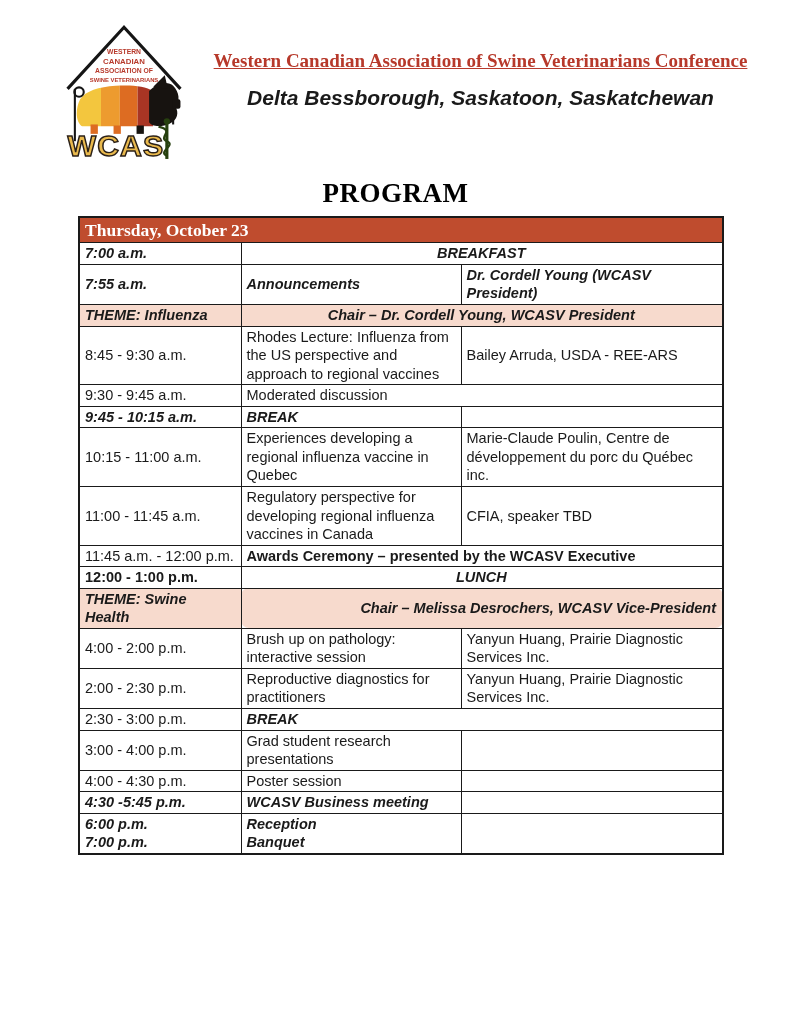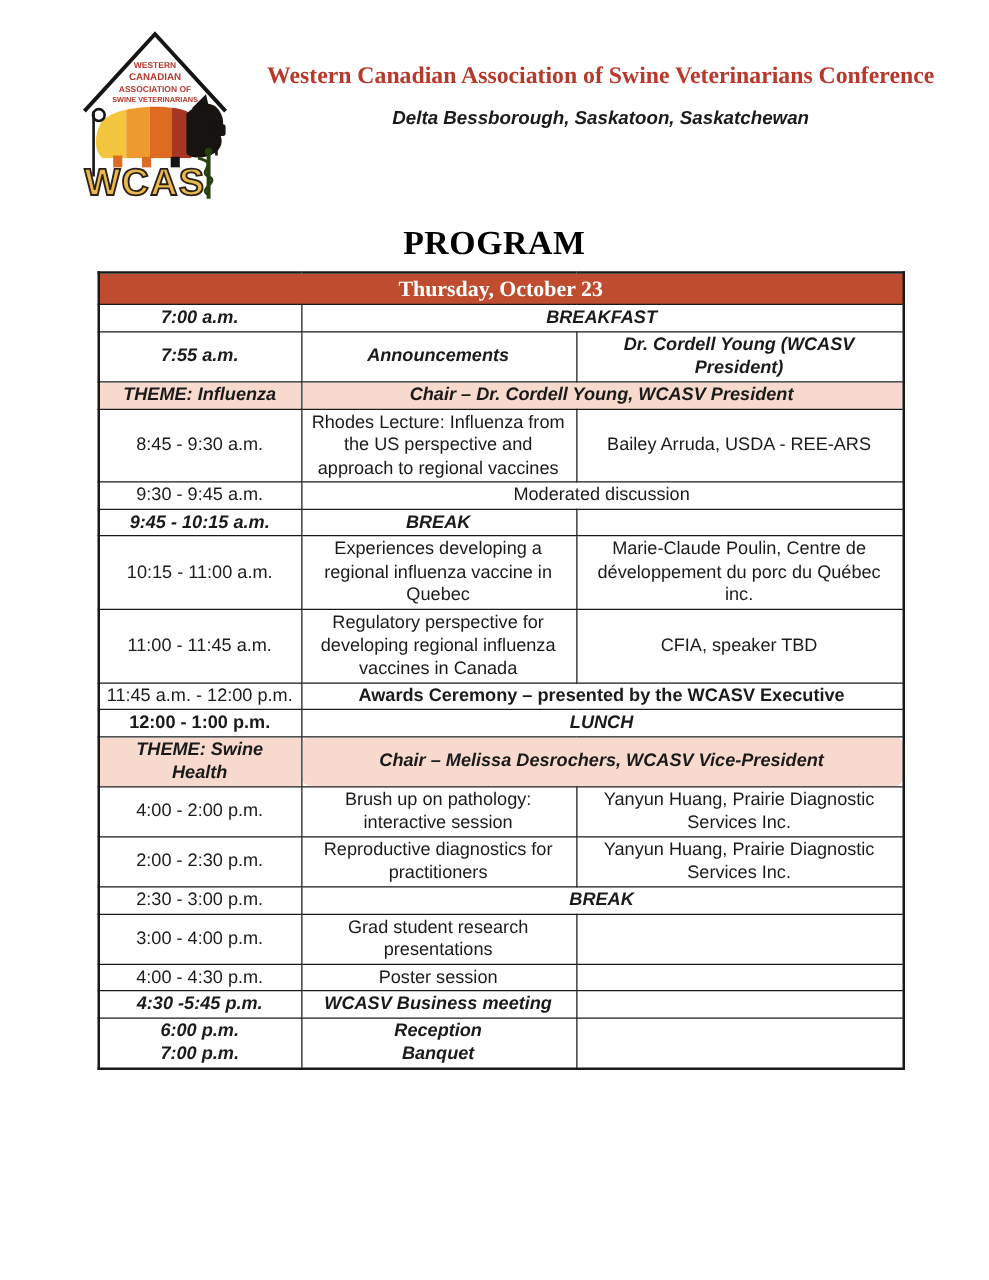--- a/index.html
+++ b/index.html
@@ -15,38 +15,38 @@
     width:791px;height:1024px;margin:0 auto;background:#ffffff;
     font-family:"Liberation Sans",sans-serif;color:#1a1a1a;
     overflow:hidden;position:relative;
   }
   
   .header{display:flex;padding:22px 18px 0 60px;}
   .logo-box{width:128px;flex:0 0 128px;}
   .header-text{flex:1;text-align:center;padding-top:28px;}
   .conf-title{
     font-family:"Liberation Serif",serif;font-weight:bold;
-    font-size:19px;color:var(--title-red);margin:0 0 14px 0;line-height:1.15;
+    font-size:19px;color:var(--title-red);margin:0 0 14px 0;line-height:1.15;text-decoration:underline;
   }
   .conf-dates{font-size:15.5px;font-weight:bold;margin:0 0 4px 0;}
-  .conf-venue{font-size:15px;font-weight:bold;font-style:italic;margin:8px;}
+  .conf-venue{font-size:21px;font-weight:bold;font-style:italic;margin:8px;}
   
   .program-title{
     text-align:center;font-family:"Liberation Serif",serif;font-weight:bold;
     font-size:27px;letter-spacing:0.5px;margin:14px 0 7px 0;color:#000;
   }
   
   table.schedule{
     width:644px;margin-left:78px;border-collapse:collapse;
     font-size:14.5px;line-height:1.28;table-layout:fixed;
   }
   table.schedule td{
     border:1px solid var(--border-col);
     padding:1px 6px 1px 5px;vertical-align:middle;
-    white-space:pre-line;overflow:hidden;text-align:center;
+    white-space:pre-line;overflow:hidden;
   }
   table.schedule{border:2px solid var(--border-col);}
   td.day-header{
     background:var(--day-header-bg);color:var(--day-header-text);
     font-family:"Liberation Serif",serif;font-weight:bold;font-size:17.5px;
     padding:2px 8px;
   }
   tr.theme td{background:var(--theme-row-bg);}
   .bi{font-weight:bold;font-style:italic;}
   .b{font-weight:bold;}

